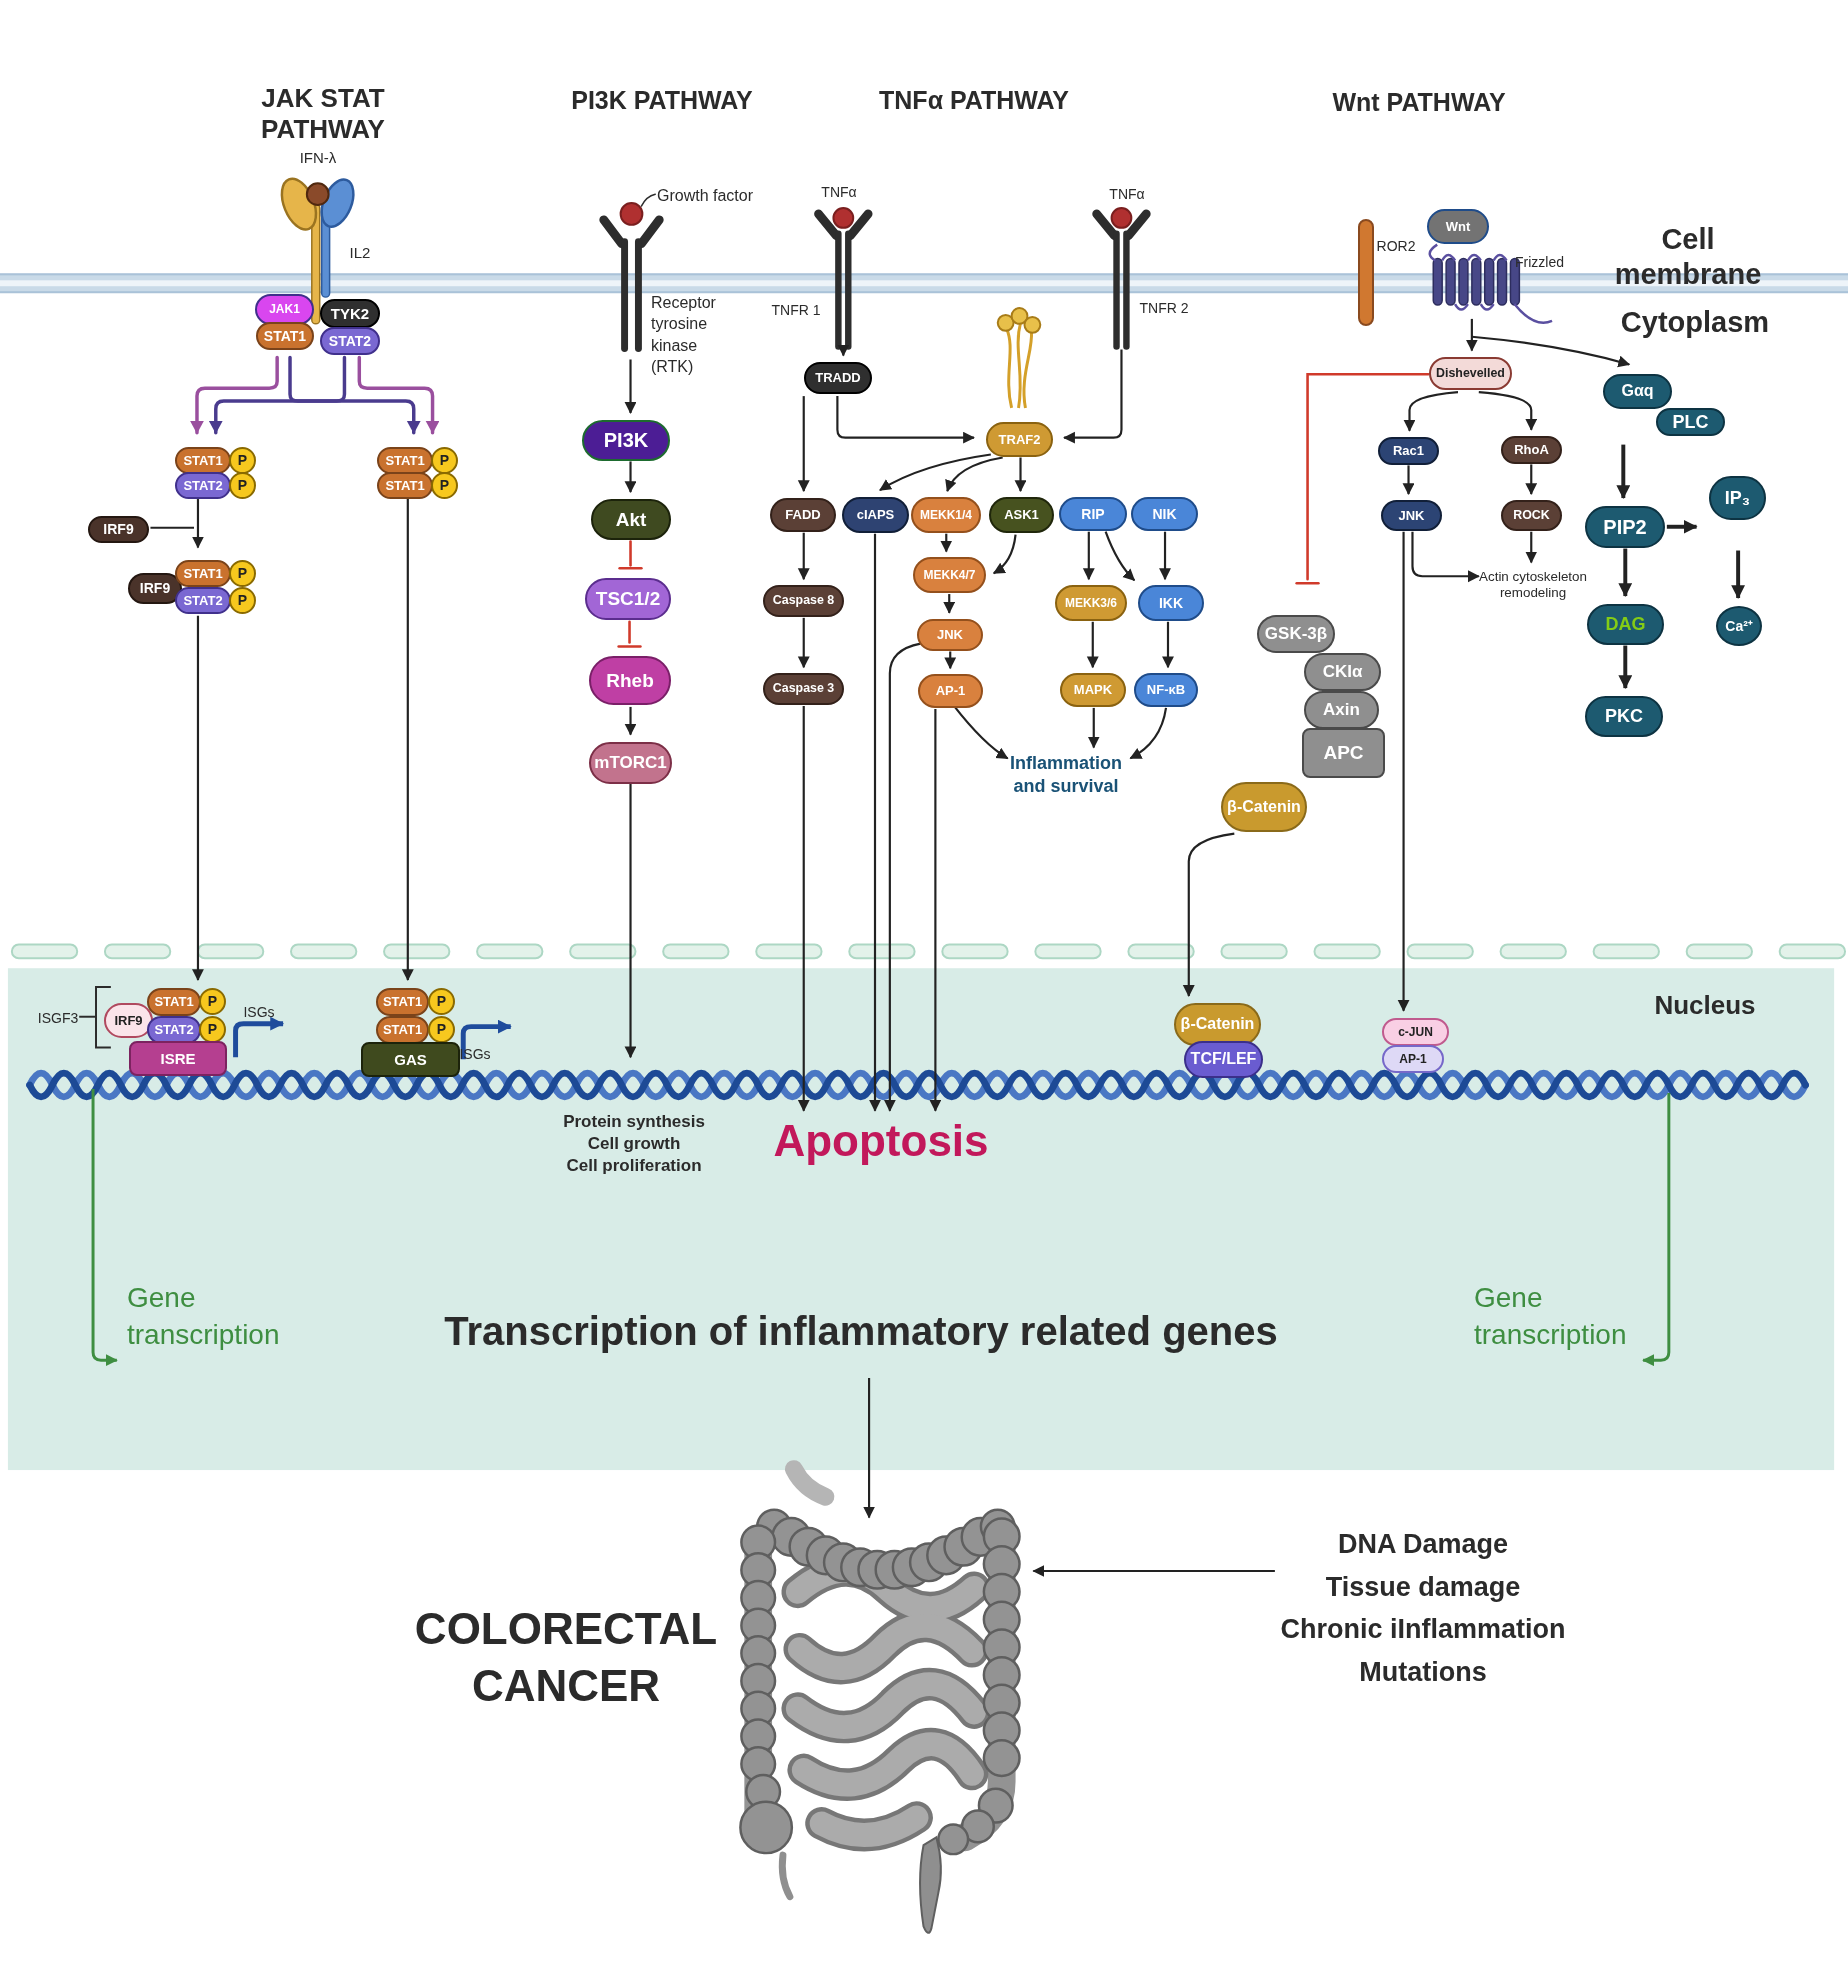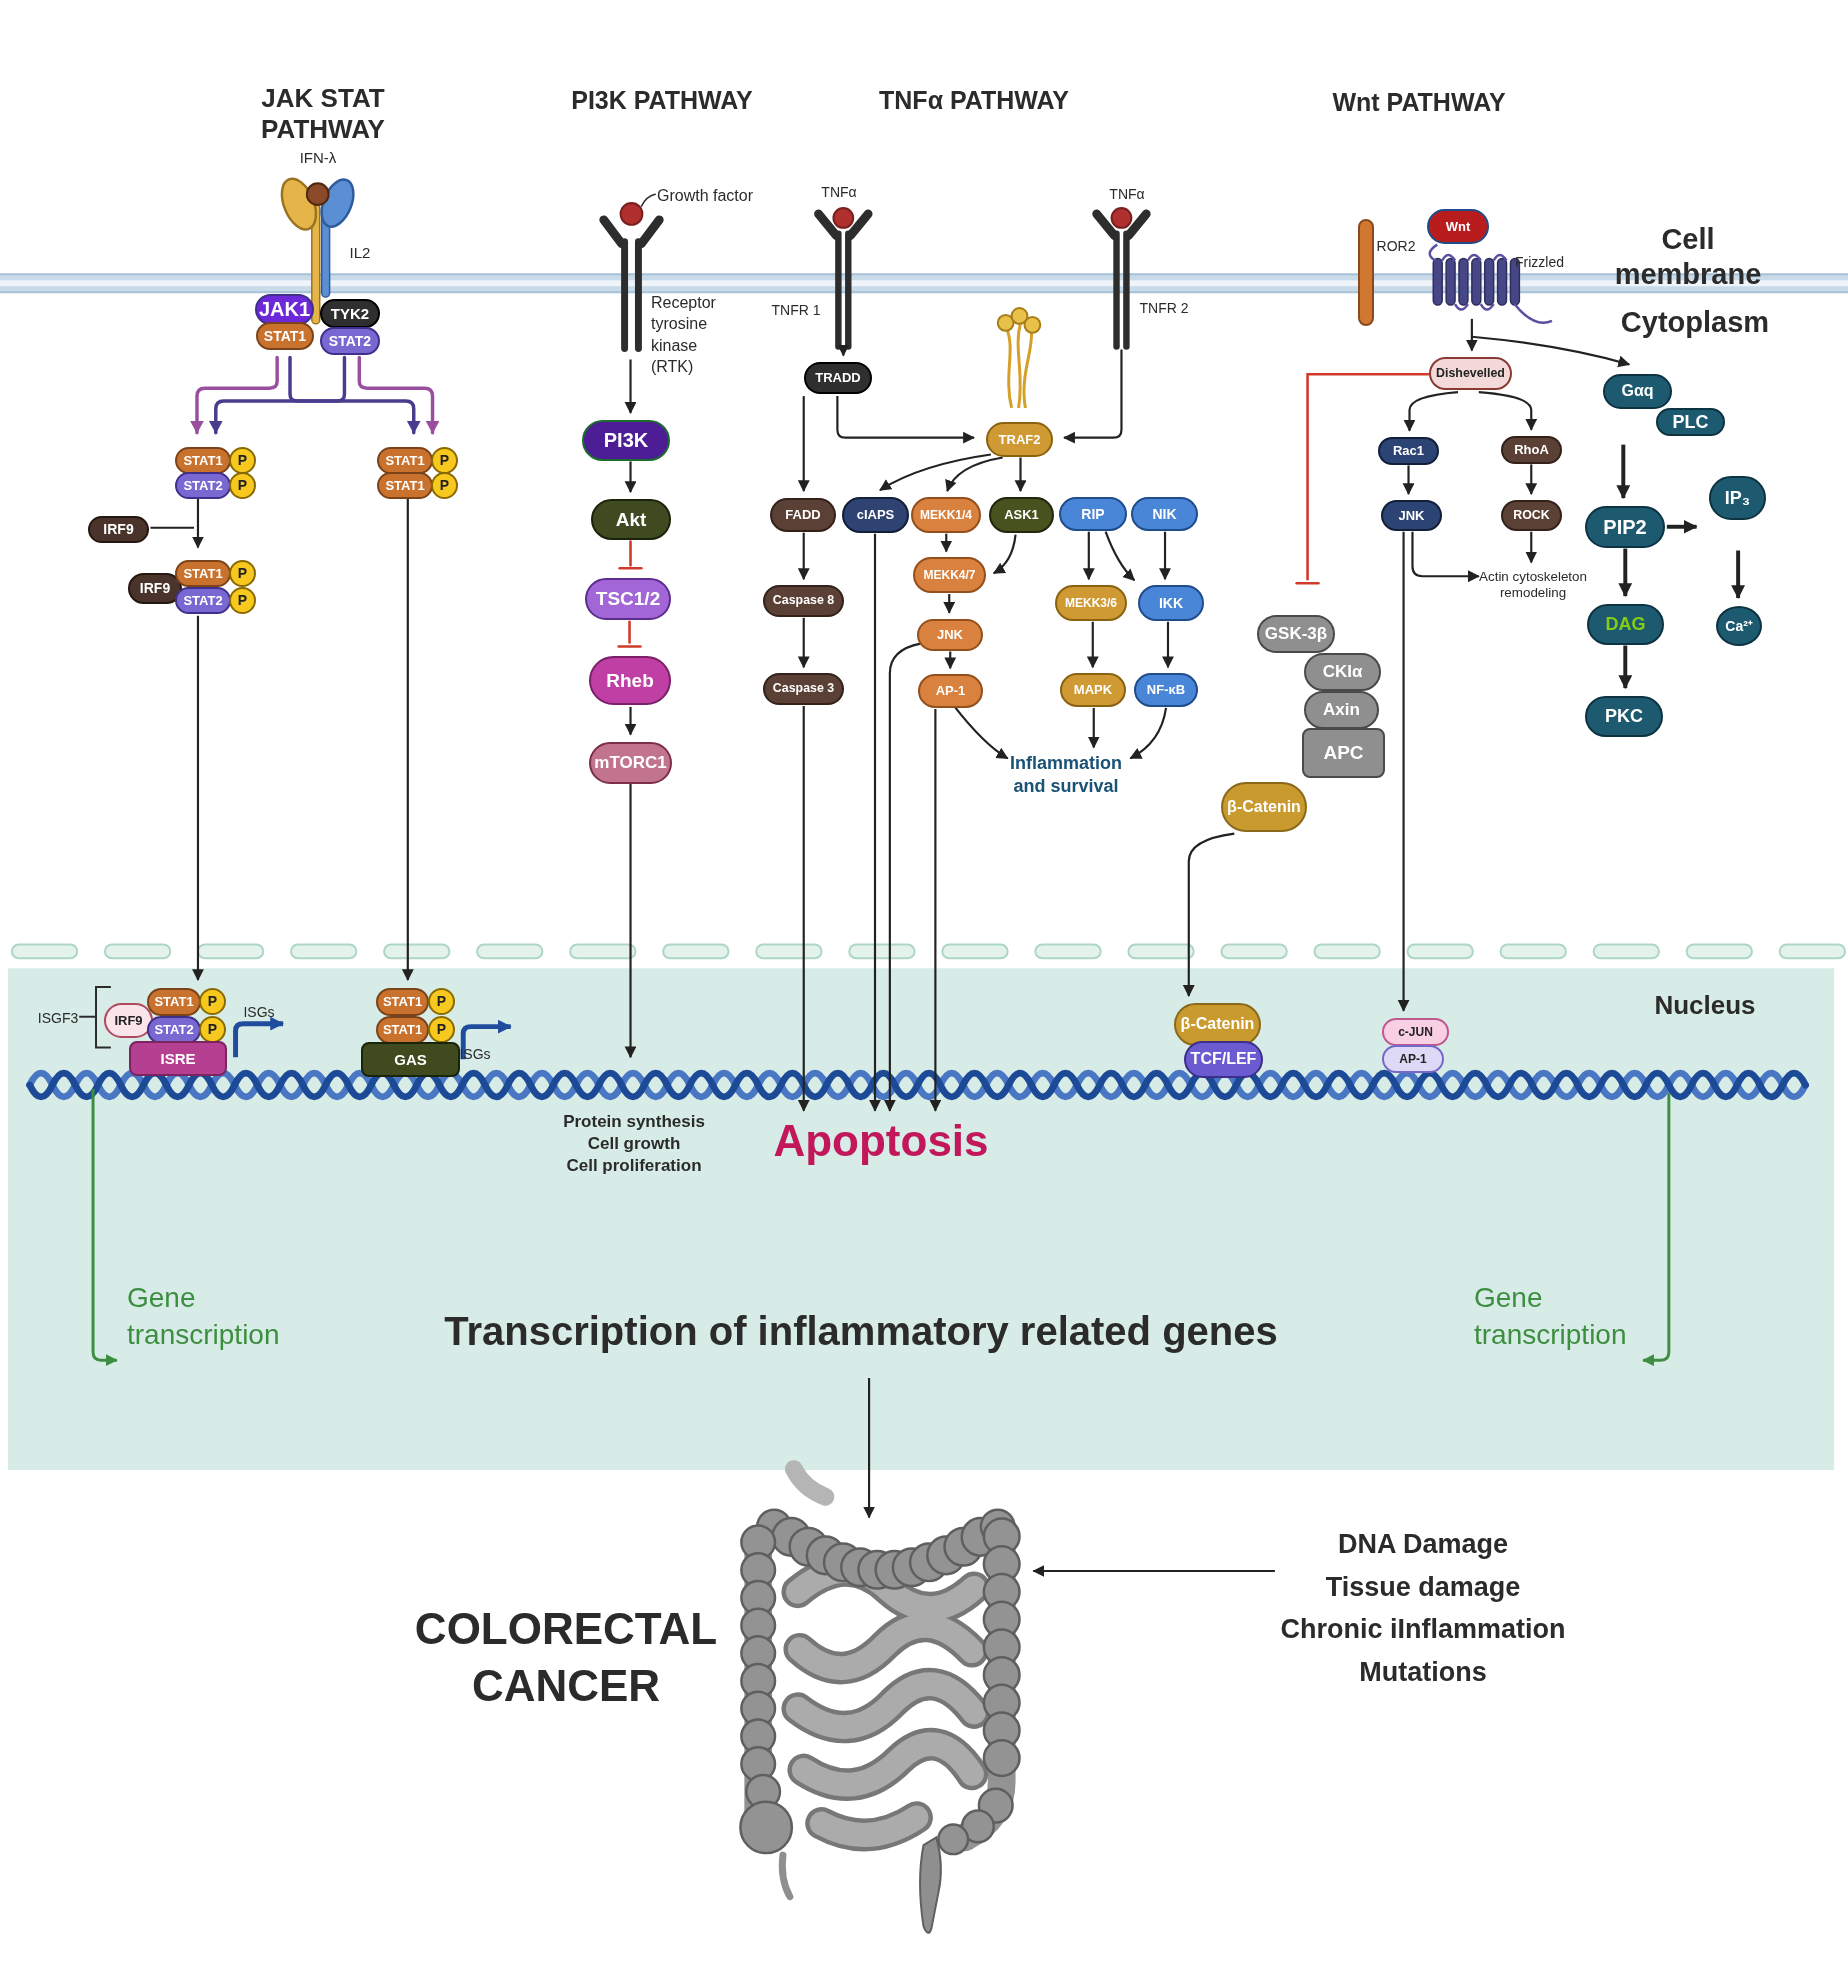--- a/index.html
+++ b/index.html
@@ -278,21 +278,21 @@
     <path d="M94,1100 V1366 Q94,1374 102,1374 H118" marker-end="url(#mG)"></path>
     <path d="M1686,1104 V1366 Q1686,1374 1678,1374 H1660" marker-end="url(#mG)"></path>
   </g>
   <g fill="none" stroke="#2b2b2b" stroke-width="2">
     <path d="M112,997 H97 V1058 H112"></path>
         <path d="M80,1027 H97"></path>
   </g>
 </svg>
 
 <div id="nodes-layer">
-      <div class="node" style="left: 255px; top: 294px; width: 59px; height: 31px; background: #6d28d9; border-color: rgb(64, 48, 140); color: rgb(255, 255, 255); font-size: 20px;">JAK1</div>
+      <div class="node" style="left: 255px; top: 294px; width: 59px; height: 31px; background: #d946ef; border-color: rgb(64, 48, 140); color: rgb(255, 255, 255); font-size: 12px;">JAK1</div>
       <div class="node" style="left: 320px; top: 299px; width: 60px; height: 29px; background: rgb(47, 47, 47); border-color: rgb(0, 0, 0); color: rgb(255, 255, 255); font-size: 15px;">TYK2</div>
       <div class="node" style="left: 256px; top: 322px; width: 58px; height: 28px; background: rgb(201, 114, 46); border-color: rgb(122, 67, 26); color: rgb(255, 255, 255); font-size: 14px;">STAT1</div>
       <div class="node" style="left: 320px; top: 327px; width: 60px; height: 28px; background: rgb(122, 104, 210); border-color: rgb(64, 48, 140); color: rgb(255, 255, 255); font-size: 14px;">STAT2</div>
       <div class="node" style="left: 175px; top: 447px; width: 56px; height: 27px; background: rgb(201, 114, 46); border-color: rgb(122, 67, 26); color: rgb(255, 255, 255); font-size: 13px;">STAT1</div>
       <div class="node" style="left: 229px; top: 447px; width: 27px; height: 27px; background: rgb(247, 200, 30); border-color: rgb(138, 106, 0); color: rgb(34, 34, 34); font-size: 14px; border-radius: 50%;">P</div>
       <div class="node" style="left: 175px; top: 472px; width: 56px; height: 27px; background: rgb(122, 104, 210); border-color: rgb(64, 48, 140); color: rgb(255, 255, 255); font-size: 13px;">STAT2</div>
       <div class="node" style="left: 229px; top: 472px; width: 27px; height: 27px; background: rgb(247, 200, 30); border-color: rgb(138, 106, 0); color: rgb(34, 34, 34); font-size: 14px; border-radius: 50%;">P</div>
       <div class="node" style="left: 377px; top: 447px; width: 56px; height: 27px; background: rgb(201, 114, 46); border-color: rgb(122, 67, 26); color: rgb(255, 255, 255); font-size: 13px;">STAT1</div>
       <div class="node" style="left: 431px; top: 447px; width: 27px; height: 27px; background: rgb(247, 200, 30); border-color: rgb(138, 106, 0); color: rgb(34, 34, 34); font-size: 14px; border-radius: 50%;">P</div>
       <div class="node" style="left: 377px; top: 472px; width: 56px; height: 27px; background: rgb(201, 114, 46); border-color: rgb(122, 67, 26); color: rgb(255, 255, 255); font-size: 13px;">STAT1</div>
@@ -318,21 +318,21 @@
       <div class="node" style="left: 763px; top: 585px; width: 81px; height: 32px; background: rgb(91, 64, 54); border-color: rgb(51, 33, 26); color: rgb(255, 255, 255); font-size: 12.4px;">Caspase 8</div>
       <div class="node" style="left: 763px; top: 673px; width: 81px; height: 32px; background: rgb(91, 64, 54); border-color: rgb(51, 33, 26); color: rgb(255, 255, 255); font-size: 12.4px;">Caspase 3</div>
       <div class="node" style="left: 986px; top: 422px; width: 67px; height: 35px; background: rgb(207, 154, 51); border-color: rgb(138, 98, 16); color: rgb(255, 255, 255); font-size: 13px;">TRAF2</div>
       <div class="node" style="left: 913px; top: 557px; width: 73px; height: 36px; background: rgb(217, 129, 62); border-color: rgb(148, 80, 28); color: rgb(255, 255, 255); font-size: 12px;">MEKK4/7</div>
       <div class="node" style="left: 917px; top: 619px; width: 66px; height: 32px; background: rgb(217, 129, 62); border-color: rgb(148, 80, 28); color: rgb(255, 255, 255); font-size: 13px;">JNK</div>
       <div class="node" style="left: 918px; top: 674px; width: 65px; height: 34px; background: rgb(217, 129, 62); border-color: rgb(148, 80, 28); color: rgb(255, 255, 255); font-size: 13px;">AP-1</div>
       <div class="node" style="left: 1055px; top: 585px; width: 72px; height: 36px; background: rgb(207, 154, 51); border-color: rgb(138, 98, 16); color: rgb(255, 255, 255); font-size: 12px;">MEKK3/6</div>
       <div class="node" style="left: 1138px; top: 585px; width: 66px; height: 36px; background: rgb(74, 134, 216); border-color: rgb(31, 76, 138); color: rgb(255, 255, 255); font-size: 14px;">IKK</div>
       <div class="node" style="left: 1060px; top: 673px; width: 66px; height: 34px; background: rgb(207, 154, 51); border-color: rgb(138, 98, 16); color: rgb(255, 255, 255); font-size: 13px;">MAPK</div>
       <div class="node" style="left: 1134px; top: 673px; width: 64px; height: 34px; background: rgb(74, 134, 216); border-color: rgb(31, 76, 138); color: rgb(255, 255, 255); font-size: 13px;">NF-κB</div>
-      <div class="node" style="left: 1427px; top: 209px; width: 62px; height: 35px; background: #b91c1c; border-color: rgb(31, 76, 138); color: rgb(255, 255, 255); font-size: 13px;">Wnt</div>
+      <div class="node" style="left: 1427px; top: 209px; width: 62px; height: 35px; background: #737373; border-color: rgb(31, 76, 138); color: rgb(255, 255, 255); font-size: 13px;">Wnt</div>
       <div class="node" style="left: 1358px; top: 219px; width: 16px; height: 107px; background: rgb(208, 120, 48); border-color: rgb(138, 74, 31); color: rgb(255, 255, 255); font-size: 10px; border-radius: 8px;"></div>
       <div class="node" style="left: 1429px; top: 357px; width: 83px; height: 33px; background: rgb(243, 218, 216); border-color: rgb(138, 58, 50); color: rgb(34, 34, 34); font-size: 12.4px;">Dishevelled</div>
       <div class="node" style="left: 1378px; top: 437px; width: 61px; height: 28px; background: rgb(44, 68, 116); border-color: rgb(17, 31, 56); color: rgb(255, 255, 255); font-size: 13px;">Rac1</div>
       <div class="node" style="left: 1381px; top: 500px; width: 61px; height: 31px; background: rgb(44, 68, 116); border-color: rgb(17, 31, 56); color: rgb(255, 255, 255); font-size: 13px;">JNK</div>
       <div class="node" style="left: 1501px; top: 436px; width: 61px; height: 28px; background: rgb(91, 64, 54); border-color: rgb(51, 33, 26); color: rgb(255, 255, 255); font-size: 13px;">RhoA</div>
       <div class="node" style="left: 1501px; top: 500px; width: 61px; height: 31px; background: rgb(91, 64, 54); border-color: rgb(51, 33, 26); color: rgb(255, 255, 255); font-size: 12.4px;">ROCK</div>
       <div class="node" style="left: 1603px; top: 374px; width: 69px; height: 35px; background: rgb(29, 90, 112); border-color: rgb(13, 51, 66); color: rgb(255, 255, 255); font-size: 16px;">Gαq</div>
       <div class="node" style="left: 1656px; top: 408px; width: 69px; height: 28px; background: rgb(29, 90, 112); border-color: rgb(13, 51, 66); color: rgb(255, 255, 255); font-size: 18px;">PLC</div>
       <div class="node" style="left: 1585px; top: 506px; width: 80px; height: 42px; background: rgb(29, 90, 112); border-color: rgb(13, 51, 66); color: rgb(255, 255, 255); font-size: 20px;">PIP2</div>
       <div class="node" style="left: 1709px; top: 476px; width: 57px; height: 44px; background: rgb(29, 90, 112); border-color: rgb(13, 51, 66); color: rgb(255, 255, 255); font-size: 18px;">IP₃</div>

